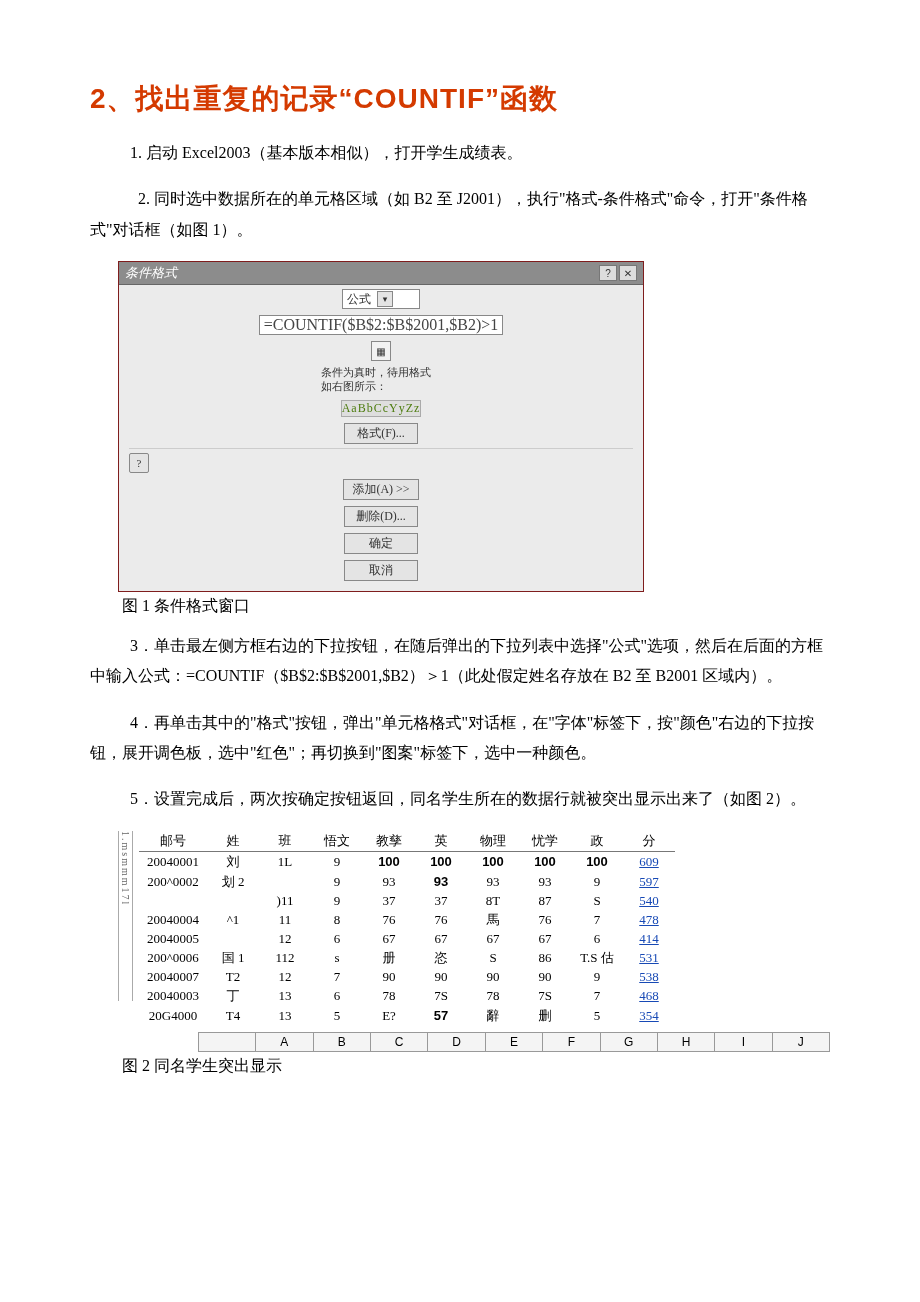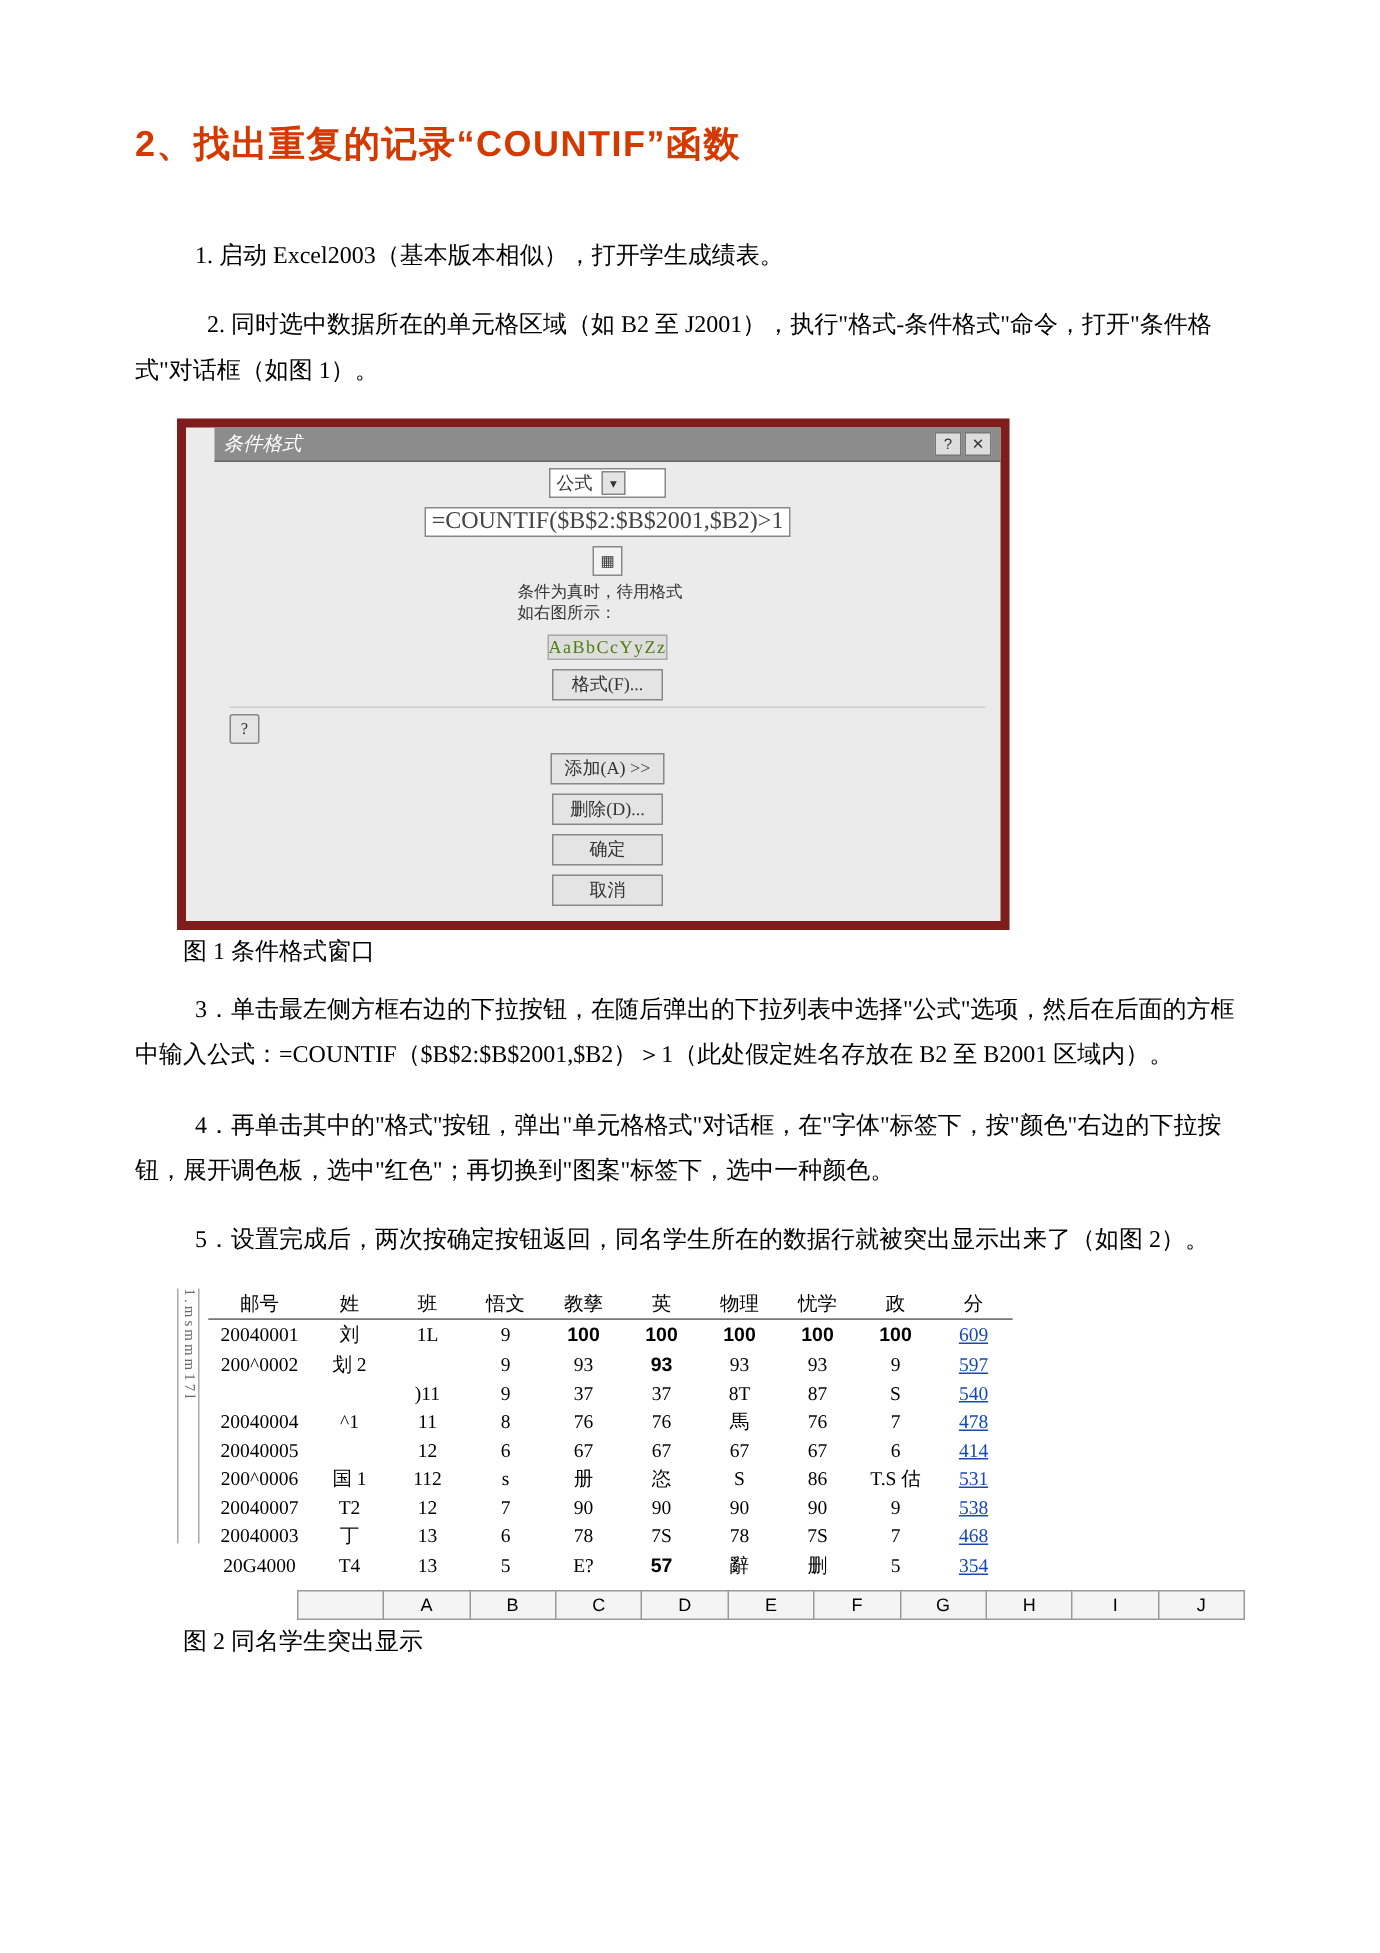--- a/index.html
+++ b/index.html
@@ -10,46 +10,45 @@
     color: #000;
   }
   .page {
     width: 920px;
     min-height: 1302px;
     box-sizing: border-box;
     padding: 80px 90px 60px 90px;
     position: relative;
   }
   .heading {
-    font-size: 24px;
+    font-size: 28px;
     font-weight: bold;
     color: #D43A00;
     font-family: "SimHei", "黑体", sans-serif;
-    margin-bottom: 44px;
+    margin-bottom: 20px;
     letter-spacing: 1px;
   }
   .para {
     font-size: 16px;
     line-height: 1.9;
     margin: 10px 0 16px 0;
     text-indent: 2.5em;
   }
   .figcaption {
     font-size: 16px;
     text-indent: 2em;
     margin: 4px 0 14px 0;
   }
   
   .dialog-wrap {
     margin: 4px 0 4px 28px;
     width: 524px;
-    border: 6px solid #7f1d1d;
+    border: 1px solid #7f1d1d;
     background: #ebebeb;
     font-family: "SimSun", serif;
-    padding-left: 19px;
   }
   .dlg-titlebar {
     background: #8c8c8c;
     color: #fff;
     font-size: 13px;
     padding: 2px 6px;
     display: flex;
     align-items: center;
     justify-content: space-between;
     border-bottom: 1px solid #666;

